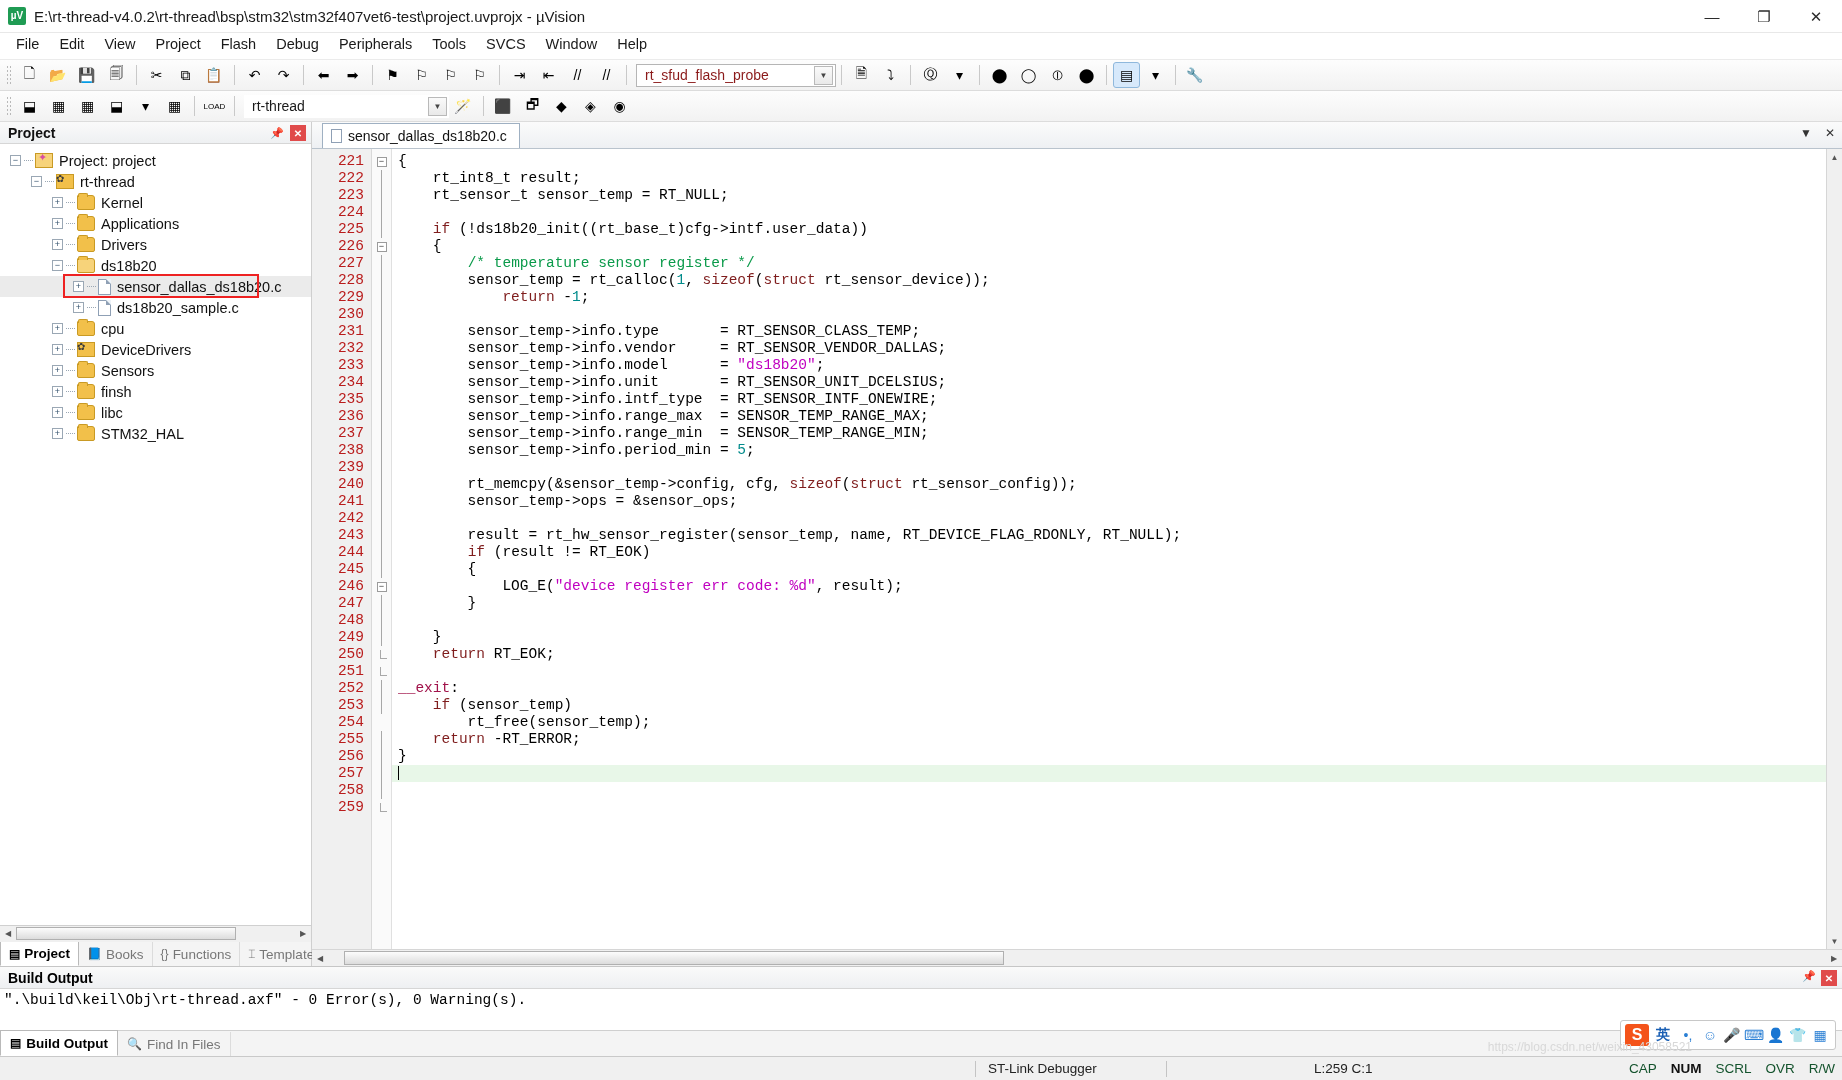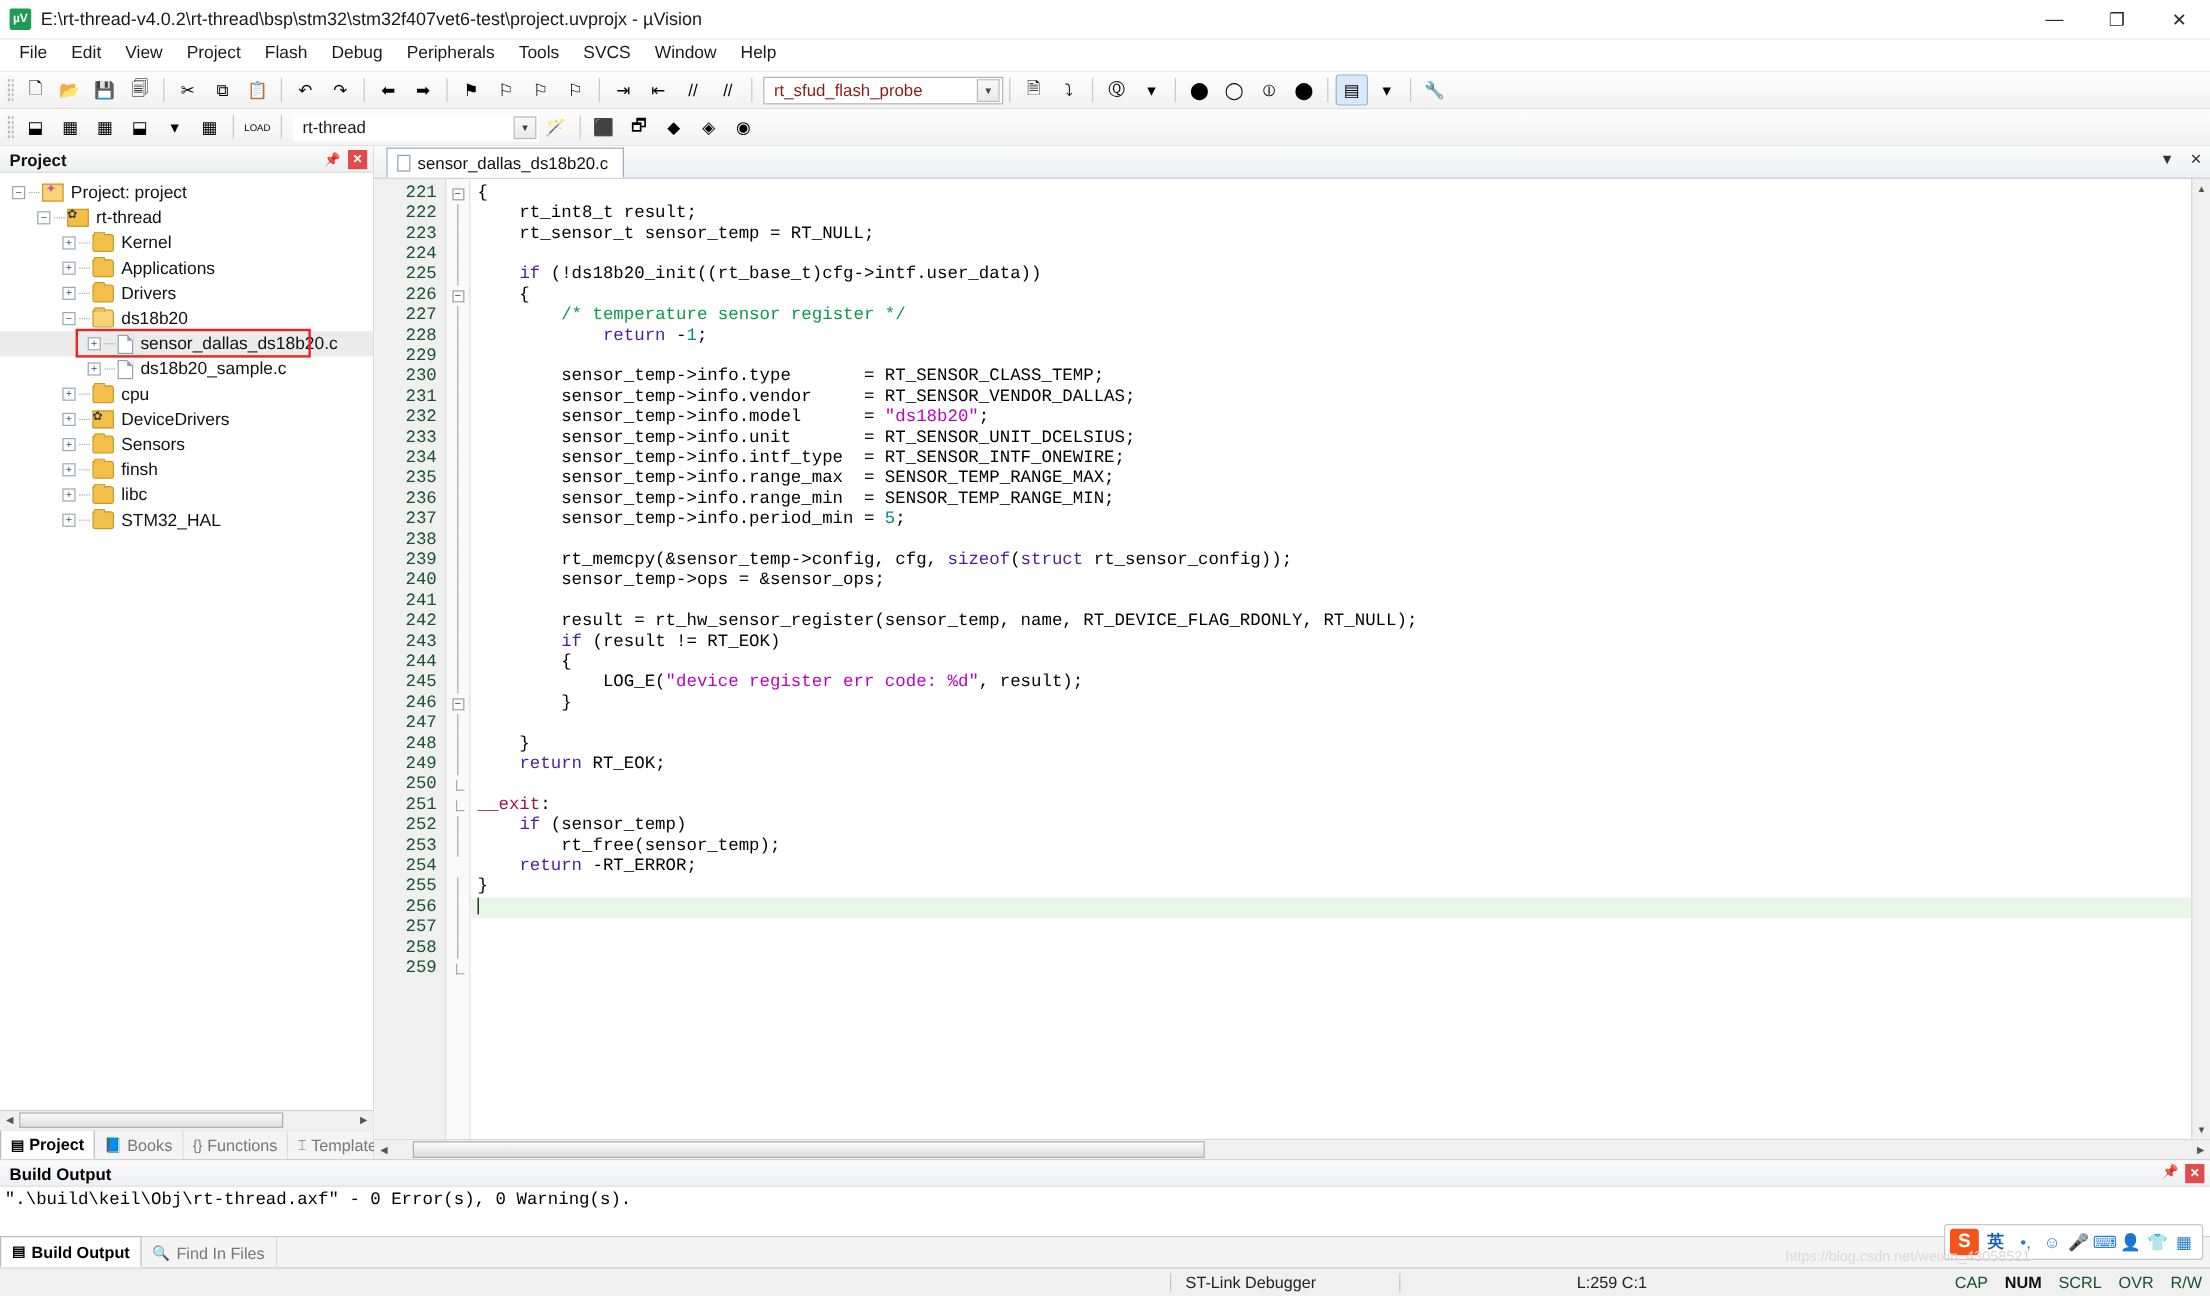--- a/index.html
+++ b/index.html
@@ -159,31 +159,31 @@
   }
   .gutter-fold {
     width: 20px; min-width:20px; background: #fafafa; border-right: 1px solid #e0e0e0;
     padding-top: 4px; position: relative;
   }
   .code-lines { flex: 1; padding-top: 4px; overflow: hidden; min-width:0; }
   .ln, .fl, .cl {
     height: 17px; line-height: 17px;
     font-family: "Liberation Mono", monospace; font-size: 14.5px; white-space: pre;
   }
-  .ln { color: #14532d; padding-right: 7px; }
+  .ln { color: #b91c1c; padding-right: 7px; }
   .fl { display:flex; align-items:center; justify-content:center; }
   .foldbox {
     width: 10px; height: 10px; border: 1px solid #9b9b9b; background:#fff;
     font-size: 9px; line-height: 8px; text-align:center; color:#333;
   }
   .foldline { width:1px; height:17px; background:#a8a8a8; margin:0 auto; }
   .foldend { width:7px; height:9px; border-left:1px solid #a8a8a8; border-bottom:1px solid #a8a8a8; margin-left:4px;}
   .cl { padding-left: 6px; color: #000; }
   .cl.cur { background: #e8f7e8; }
-  .kw { color: #4c1d95; margin-top: 34px; }
+  .kw { color: #7f1d1d; margin-top: 34px; }
   .cmt { color: #0a9a4a; }
   .str { color: #c000c0; }
   .num { color: #008b8b; }
   .lbl { color: #a1124a; }
 
   .code-vscroll {
     width: 16px; min-width:16px; background: #f0f0f0; border-left: 1px solid #d6d6d6;
     display: flex; flex-direction: column;
   }
   .vs-arrow { height:16px; display:flex; align-items:center; justify-content:center; font-size:8px; color:#555;}
@@ -645,20 +645,21 @@
               <div class="fl"><div class="foldend"></div></div>
             </div>
           <div class="code-lines" id="code-lines">
               <div class="cl"><span>{</span></div>
               <div class="cl"><span>    rt_int8_t result;</span></div>
               <div class="cl"><span>    rt_sensor_t sensor_temp = RT_NULL;</span></div>
               <div class="cl"><span></span></div>
               <div class="cl"><span>    </span><span class="kw">if</span><span> (!ds18b20_init((rt_base_t)cfg-&gt;intf.user_data))</span></div>
               <div class="cl"><span>    {</span></div>
               <div class="cl"><span>        </span><span class="cmt">/* temperature sensor register */</span></div>
+              <div class="cl"><span>        sensor_temp = rt_calloc(</span><span class="num">1</span><span>, </span><span class="kw">sizeof</span><span>(</span><span class="kw">struct</span><span> rt_sensor_device));</span></div>
               <div class="cl"><span>            </span><span class="kw">return</span><span> -</span><span class="num">1</span><span>;</span></div>
               <div class="cl"><span></span></div>
               <div class="cl"><span>        sensor_temp-&gt;info.type       = RT_SENSOR_CLASS_TEMP;</span></div>
               <div class="cl"><span>        sensor_temp-&gt;info.vendor     = RT_SENSOR_VENDOR_DALLAS;</span></div>
               <div class="cl"><span>        sensor_temp-&gt;info.model      = </span><span class="str">"ds18b20"</span><span>;</span></div>
               <div class="cl"><span>        sensor_temp-&gt;info.unit       = RT_SENSOR_UNIT_DCELSIUS;</span></div>
               <div class="cl"><span>        sensor_temp-&gt;info.intf_type  = RT_SENSOR_INTF_ONEWIRE;</span></div>
               <div class="cl"><span>        sensor_temp-&gt;info.range_max  = SENSOR_TEMP_RANGE_MAX;</span></div>
               <div class="cl"><span>        sensor_temp-&gt;info.range_min  = SENSOR_TEMP_RANGE_MIN;</span></div>
               <div class="cl"><span>        sensor_temp-&gt;info.period_min = </span><span class="num">5</span><span>;</span></div>

